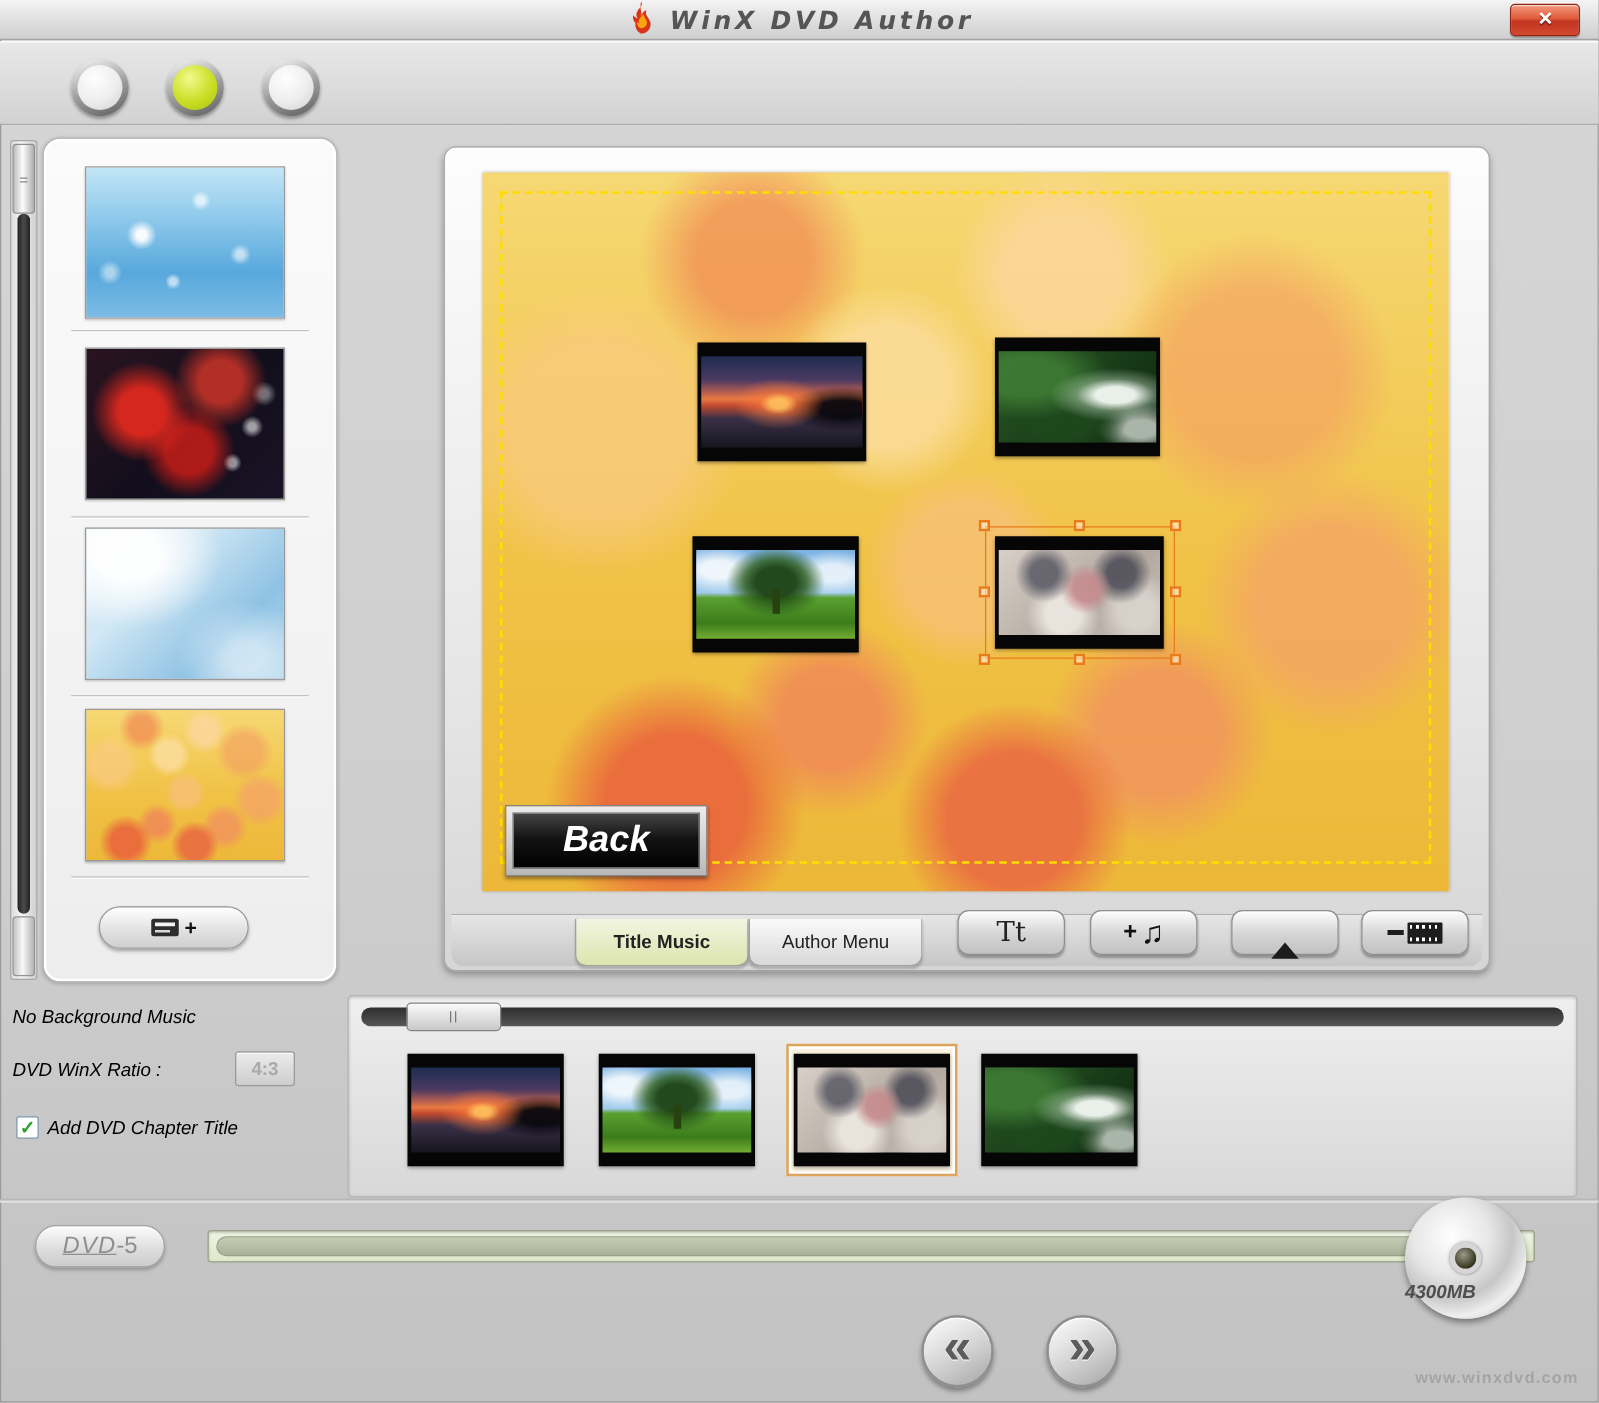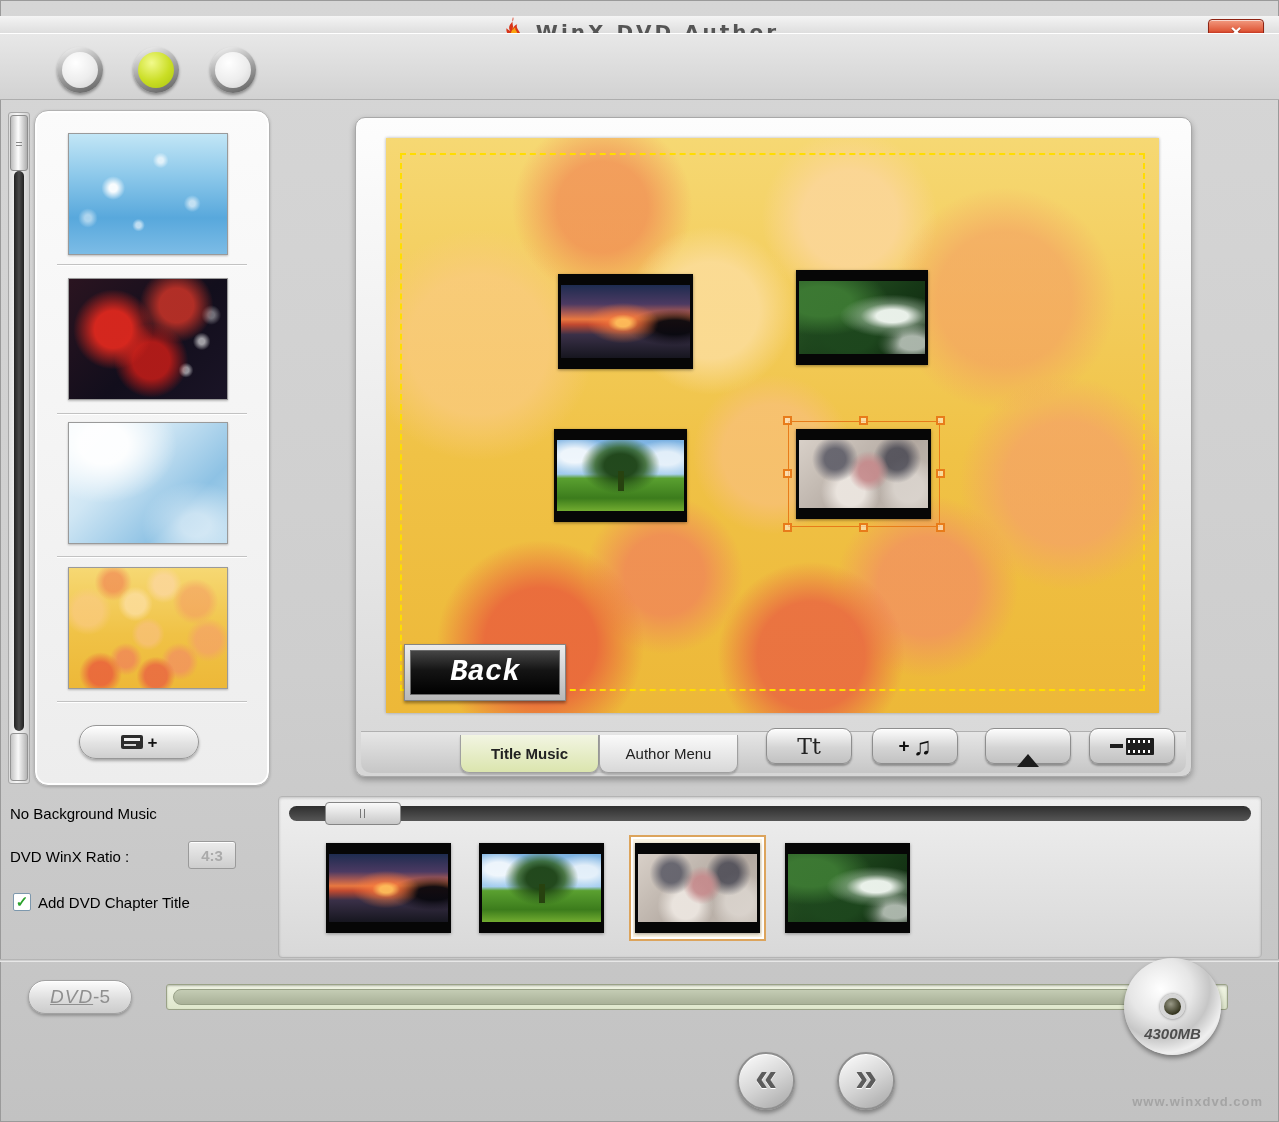--- a/index.html
+++ b/index.html
@@ -6,23 +6,24 @@
   html,body { background:#b8b8b8; }
   .app {
     position:relative; width:1279px; height:1122px; overflow:hidden;
     background:linear-gradient(180deg,#d6d6d6 0%,#cecece 60%,#c2c2c2 100%);
     font-family:"Liberation Sans", sans-serif;
     box-shadow:inset 0 0 0 1px #9a9a9a;
   }
 
   
   .titlebar {
-    position:absolute; left:0; top:16px; width:100%; height:32px;
+    position:absolute; left:0; top:0; width:100%; height:32px;
     background:linear-gradient(180deg,#f4f4f4,#dedede 55%,#cfcfcf);
     border-bottom:1px solid #a2a2a2;
+    font-style:italic;
   }
   .title-wrap { position:absolute; left:0; right:0; top:0; height:32px; display:flex; align-items:center; justify-content:center; gap:10px; }
   .app-title { font-family:"DejaVu Sans",sans-serif; font-weight:bold; font-size:20px; color:#555; letter-spacing:3px; }
   .close-btn {
     position:absolute; right:15px; top:3px; width:56px; height:26px;
     background:linear-gradient(180deg,#f29a80 0%,#e05a3a 45%,#c23420 55%,#d24a30 100%);
     border:1px solid #8e2414; border-radius:4px;
     box-shadow:inset 0 1px 0 rgba(255,255,255,.6),0 1px 1px rgba(0,0,0,.3);
     color:#fff; font-weight:bold; font-size:19px; line-height:23px; text-align:center; cursor:pointer;
     text-shadow:0 1px 1px rgba(0,0,0,.4);
@@ -128,21 +129,21 @@
   .safe-area { position:absolute; left:14px; right:14px; top:15px; bottom:22px; border:2px dashed #ffdd00; }
   .clip-frame { position:absolute; background:#060606; box-shadow:0 1px 3px rgba(0,0,0,.4); cursor:pointer; }
   .clip-img { position:absolute; left:3px; right:3px; top:11px; bottom:11px; }
   .sel-box { position:absolute; border:1px solid #e87c1a; pointer-events:none; }
   .hd { position:absolute; width:9px; height:9px; border:2px solid #e87c1a; background:rgba(255,244,228,.55); }
   .back-btn { position:absolute; left:18px; top:506px; width:162px; height:57px;
     background:linear-gradient(180deg,#ececec,#b8b8b8); border:1px solid #858585; padding:5px; cursor:pointer;
     box-shadow:0 2px 3px rgba(0,0,0,.4); }
   .back-inner { width:100%; height:100%; background:linear-gradient(180deg,#454545,#141414 45%,#000);
     border:1px solid #6a6a6a; display:flex; align-items:center; justify-content:center;
-    color:#fff; font-family:Liberation Mono, monospace; font-style:italic; font-weight:bold; font-size:29px; }
+    color:#fff; font-family:Liberation Sans, sans-serif; font-style:italic; font-weight:bold; font-size:29px; }
   .tab-strip { position:absolute; left:5px; right:5px; bottom:3px; height:42px;
     background:linear-gradient(180deg,#e6e6e6,#c6c6c6); border-top:1px solid #b0b0b0; border-radius:0 0 10px 10px; }
 
   .tab { position:absolute; top:735px; height:38px; width:139px; border:1px solid #a0a0a0; border-top:none;
     border-radius:0 0 9px 9px; display:flex; align-items:center; justify-content:center;
     font-size:15px; color:#222; cursor:pointer; box-shadow:0 2px 2px rgba(0,0,0,.2); }
   .tab.active { left:460px; background:linear-gradient(180deg,#f2f5e2,#dbe5ae); font-weight:bold; }
   .tab.inactive { left:599px; background:linear-gradient(180deg,#fafafa,#d8d8d8); }
 
   .tool-btn { position:absolute; top:728px; width:86px; height:36px; border-radius:9px;
@@ -168,21 +169,21 @@
     background:linear-gradient(180deg,#2e2e2e,#565656); border-radius:8px; }
   .h-thumb { position:absolute; left:36px; top:-4px; width:76px; height:23px;
     background:linear-gradient(180deg,#fafafa,#c8c8c8); border:1px solid #858585; border-radius:4px; cursor:pointer; }
   .h-thumb::after { content:""; position:absolute; left:34px; top:6px; width:1px; height:9px; background:#777; box-shadow:4px 0 0 #777; }
   .t-clip { position:absolute; top:46px; width:125px; height:90px; background:#060606; box-shadow:0 1px 3px rgba(0,0,0,.35); cursor:pointer; }
   .t-sel { position:absolute; left:350px; top:38px; width:137px; height:106px;
     border:2px solid #dca45c; background:#faf3e1; box-shadow:inset 0 0 0 2px #fff; }
   .t-sel .t-clip { left:4px; top:6px; }
 
   
-  .opt-text { position:absolute; font-size:15px; color:#000; }
+  .opt-text { position:absolute; font-size:15px; color:#000;font-style:italic; }
   .ratio-btn { position:absolute; left:188px; top:841px; width:48px; height:28px;
     background:linear-gradient(180deg,#ececec,#cdcdcd); border:1px solid #9a9a9a; border-radius:3px;
     box-shadow:inset 0 1px 0 #fff; color:#aaa; font-weight:bold; font-size:15px;
     display:flex; align-items:center; justify-content:center; }
   .chk-row { position:absolute; left:13px; top:893px; display:flex; align-items:center; gap:7px; cursor:pointer; }
   .chk { width:18px; height:18px; background:#fff; border:1px solid #7d98ad; border-radius:2px;
     display:flex; align-items:center; justify-content:center; font-size:15px; font-weight:bold; color:#2ba22b; }
 
   
   .footer-sep { position:absolute; left:0; top:959px; width:100%; height:3px;
@@ -196,21 +197,21 @@
     background:linear-gradient(180deg,#f0f4e4,#dfe7cc); border:1px solid #9aa287; border-radius:3px;
     box-shadow:inset 0 1px 2px rgba(0,0,0,.25); }
   .progress-fill { position:absolute; left:6px; top:4px; width:1018px; height:16px; border-radius:8px;
     background:linear-gradient(180deg,#c4ccb4,#a9b198); border:1px solid #97a086; }
   .disc { position:absolute; left:1124px; top:958px; width:97px; height:97px; border-radius:50%; z-index:5;
     background:radial-gradient(circle at 38% 32%,#ffffff 0%,#e6e6e6 35%,#c6c6c6 55%,#efefef 72%,#b2b2b2 100%);
     box-shadow:0 3px 5px rgba(0,0,0,.4); }
   .disc-hole { position:absolute; left:36px; top:36px; width:25px; height:25px; border-radius:50%;
     background:radial-gradient(circle at 40% 35%,#9a9a88,#35351f 70%);
     border:4px solid #d6d6d6; box-shadow:0 0 3px rgba(0,0,0,.5); }
-  .disc-label { position:absolute; left:0; right:0; bottom:13px; text-align:center;
+  .disc-label { position:absolute; left:0; right:0; bottom:13px; 
     font-style:italic; font-weight:bold; font-size:15px; color:#4e4e4e; }
   .nav-btn { position:absolute; top:1052px; width:58px; height:58px; border-radius:50%;
     background:linear-gradient(150deg,#ffffff 0%,#d2d2d2 55%,#a6a6a6 100%);
     border:2px solid #8f8f8f; box-shadow:0 3px 4px rgba(0,0,0,.35),inset 0 1px 0 #fff;
     display:flex; align-items:center; justify-content:center; cursor:pointer;
     color:#5c5c5c; font-size:40px; font-weight:bold; text-shadow:0 1px 0 #fff; line-height:1; padding-bottom:8px; }
   .site-link { position:absolute; right:16px; top:1094px; color:#a4a4a4; font-weight:bold; font-size:13px; letter-spacing:1px; }
 </style>
 </head>
 <body>

